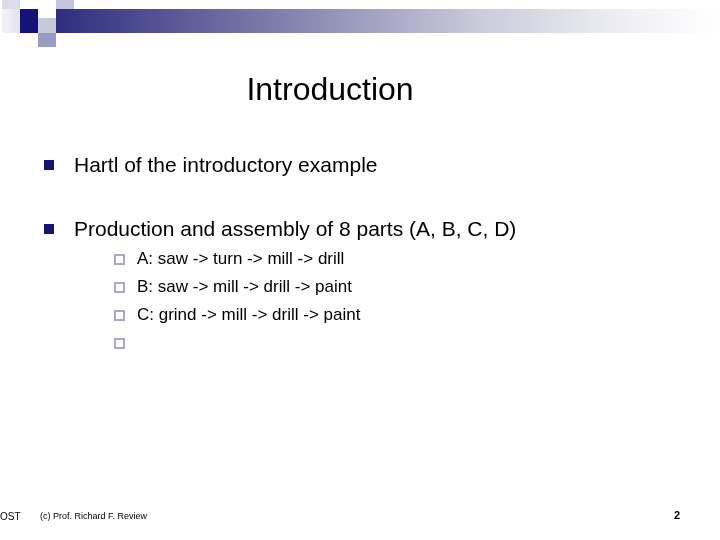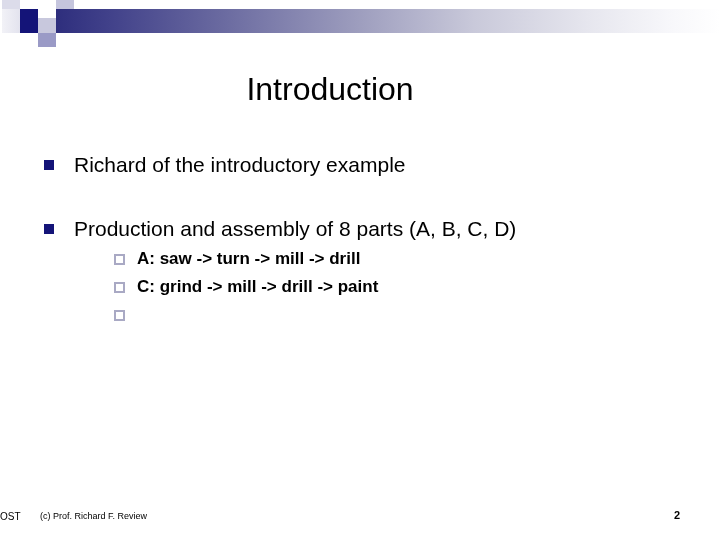--- a/index.html
+++ b/index.html
@@ -89,21 +89,20 @@
     margin-top: 9px;
     padding-left: 40px;
   }
   .lvl2 {
     position: relative;
     padding-left: 23px;
     font-size: 17px;
     color: #000000;
     line-height: 1.0;
     margin-bottom: 11px;
-    font-weight: bold;
   }
   .bullet-hollow {
     position: absolute;
     left: 0px;
     top: 4px;
     width: 7px;
     height: 7px;
     border: 2px solid #a9a9c4;
     background: #ffffff;
   }
@@ -158,34 +157,35 @@
     <div class="deco-sq deco-p"></div>
     <div class="banner-bar"></div>
   </div>
 
   <div class="title">Introduction</div>
 
   <div class="body-area">
 
     <div class="lvl1 lvl1-1">
       <span class="bullet-sq"></span>
-      <span>Richard of the introductory example</span>
+      <span>Hartl of the introductory example</span>
     </div>
 
     <div class="lvl1 lvl1-2">
       <span class="bullet-sq"></span>
       <span>Production and assembly of 8 parts (A, B, C, D)</span>
 
       <div class="sublist">
         <div class="lvl2">
           <span class="bullet-hollow"></span>
           <span>A: saw -&gt; turn -&gt; mill -&gt; drill</span>
         </div>
         <div class="lvl2">
           <span class="bullet-hollow"></span>
+          <span>B: saw -&gt; mill -&gt; drill -&gt; paint</span>
         </div>
         <div class="lvl2">
           <span class="bullet-hollow"></span>
           <span>C: grind -&gt; mill -&gt; drill -&gt; paint</span>
         </div>
         <div class="lvl2">
           <span class="bullet-hollow"></span>
         </div>
       </div>
     </div>

